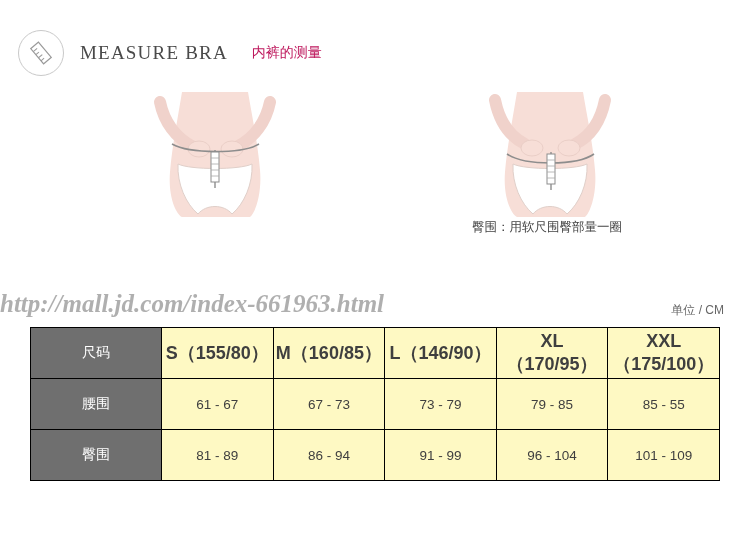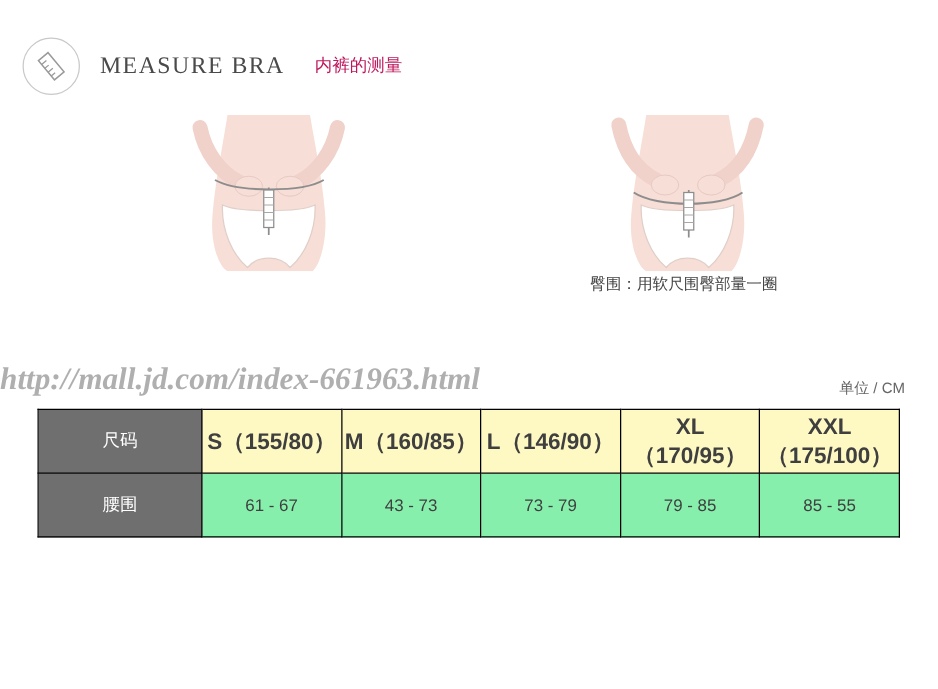--- a/index.html
+++ b/index.html
@@ -136,21 +136,21 @@
     font-size: 13.5px;
     color: #3f3f3f;
   }
   .size-table .rowhead {
     background: #6f6f6f;
     color: #ffffff;
     width: 128px;
     font-size: 14px;
   }
   .size-table td.cell {
-    background: #86efac;
+    background: #fef9c3;
   }
   .size-table tr.headrow td.cell {
     background: #fef9c3;
     font-size: 18px;
     font-weight: bold;
   }
 </style>
 </head>
 <body>
 
@@ -230,23 +230,31 @@
         <td class="cell">S（155/80）</td>
         <td class="cell">M（160/85）</td>
         <td class="cell">L（146/90）</td>
         <td class="cell">XL（170/95）</td>
         <td class="cell">XXL（175/100）</td>
       </tr>
 
       <tr>
         <td class="rowhead">腰围</td>
         <td class="cell">61 - 67</td>
-        <td class="cell">43 - 73</td>
+        <td class="cell">67 - 73</td>
         <td class="cell">73 - 79</td>
         <td class="cell">79 - 85</td>
         <td class="cell">85 - 55</td>
       </tr>
 
+      <tr>
+        <td class="rowhead">臀围</td>
+        <td class="cell">81 - 89</td>
+        <td class="cell">86 - 94</td>
+        <td class="cell">91 - 99</td>
+        <td class="cell">96 - 104</td>
+        <td class="cell">101 - 109</td>
+      </tr>
 
     </tbody>
   </table>
 
 </div>
 
 </body></html>

